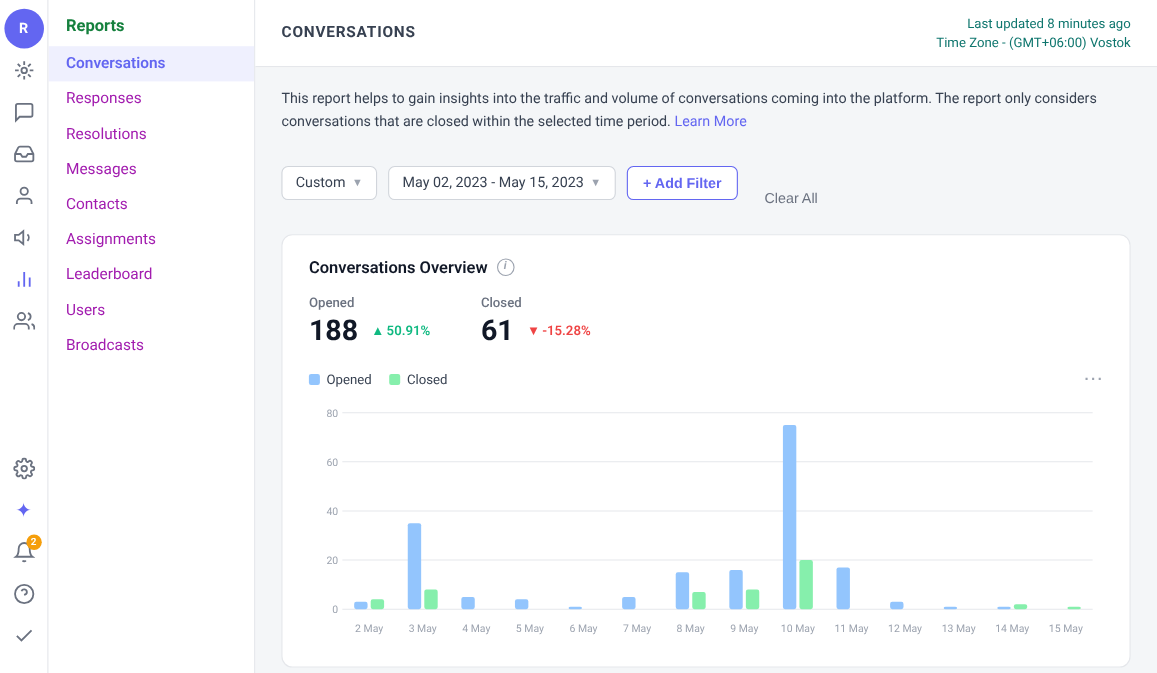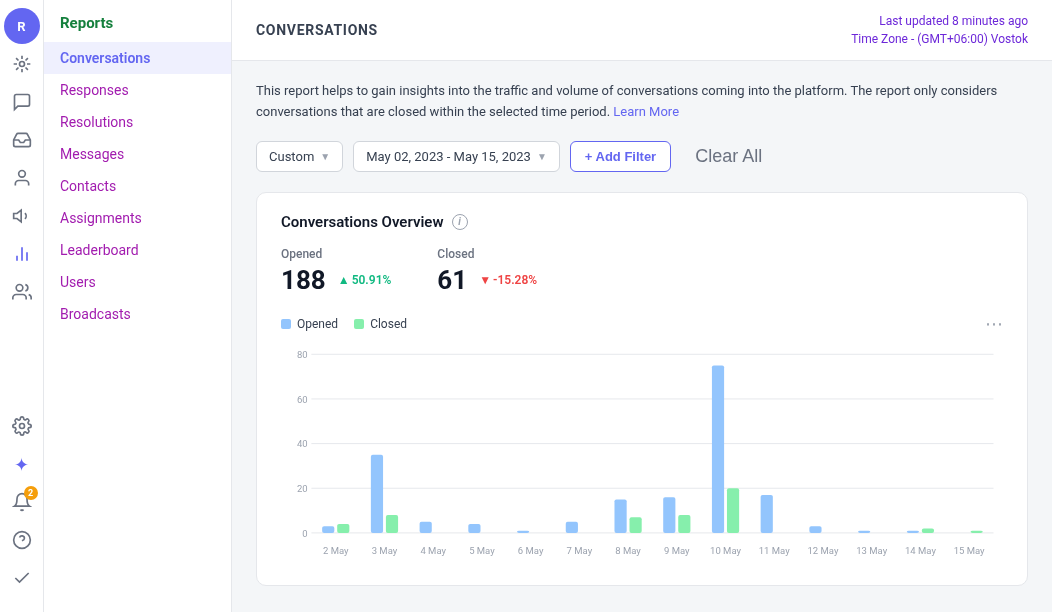--- a/index.html
+++ b/index.html
@@ -84,21 +84,21 @@
     .main-title {
       font-size: 14px;
       font-weight: 700;
       color: #374151;
       letter-spacing: 0.05em;
       text-transform: uppercase;
     }
     .header-meta {
       text-align: right;
       font-size: 12px;
-      color: #6d28d9;
+      color: #0f766e;
       line-height: 1.5;
     }
 
     
     .content {
       flex: 1;
       padding: 20px 24px;
       overflow-y: auto;
     }
 
@@ -141,23 +141,24 @@
       background: #fff;
       font-size: 13px;
       color: #6366f1;
       cursor: pointer;
       font-weight: 600;
     }
     .clear-all-btn {
       padding: 7px 14px;
       border: none;
       background: transparent;
-      font-size: 18px;
+      font-size: 13px;
       color: #6b7280;
       cursor: pointer;
+      margin-top: 27px;
     }
 
     
     .overview-card {
       background: #fff;
       border: 1px solid #e5e7eb;
       border-radius: 10px;
       padding: 20px 24px;
     }
     .card-title {

